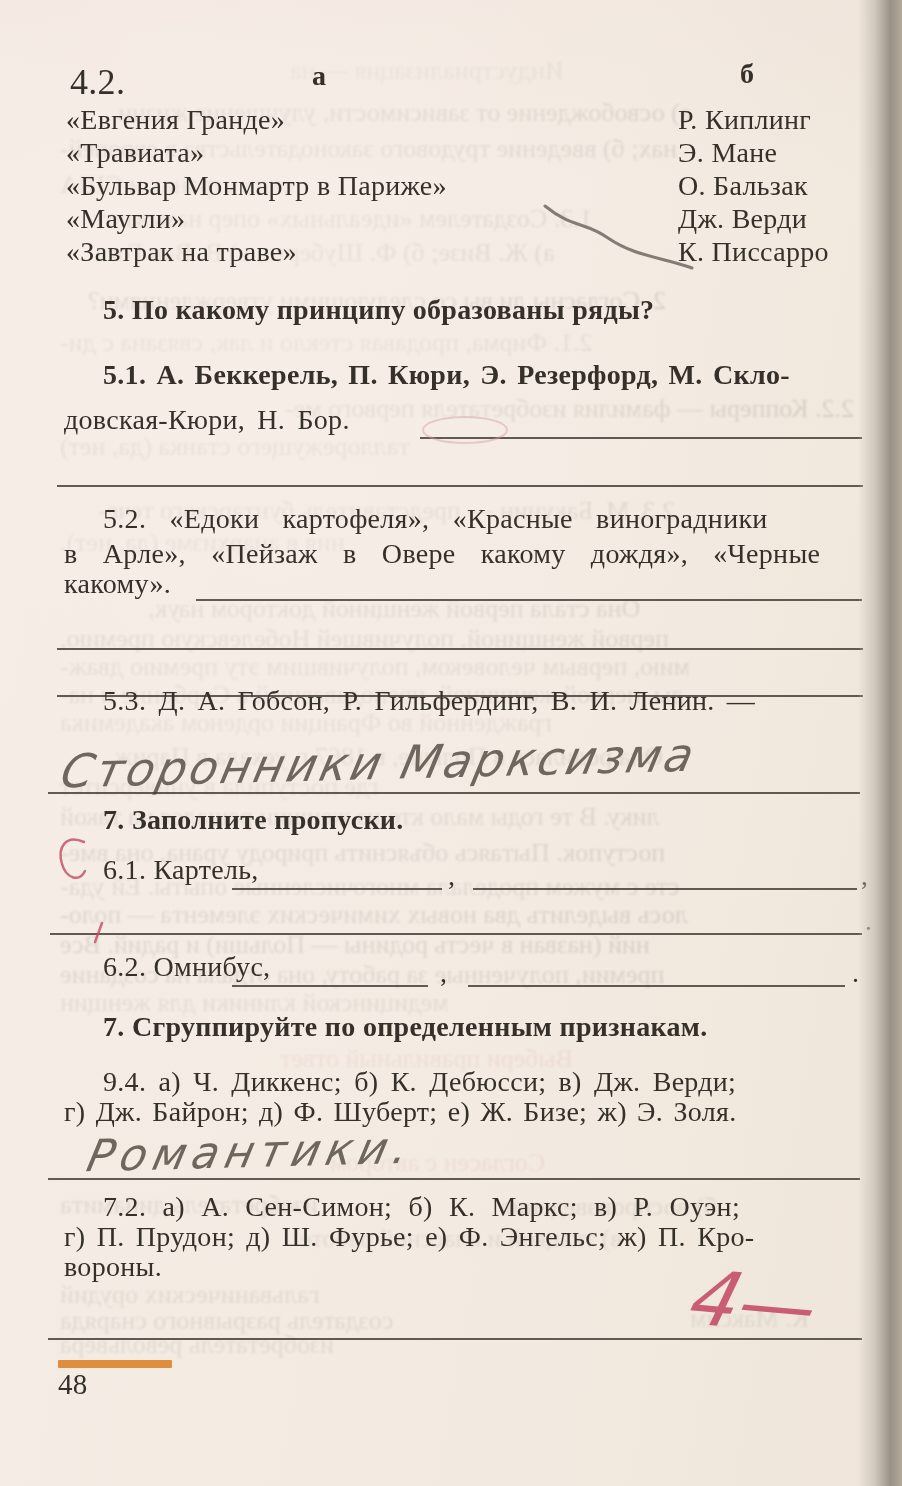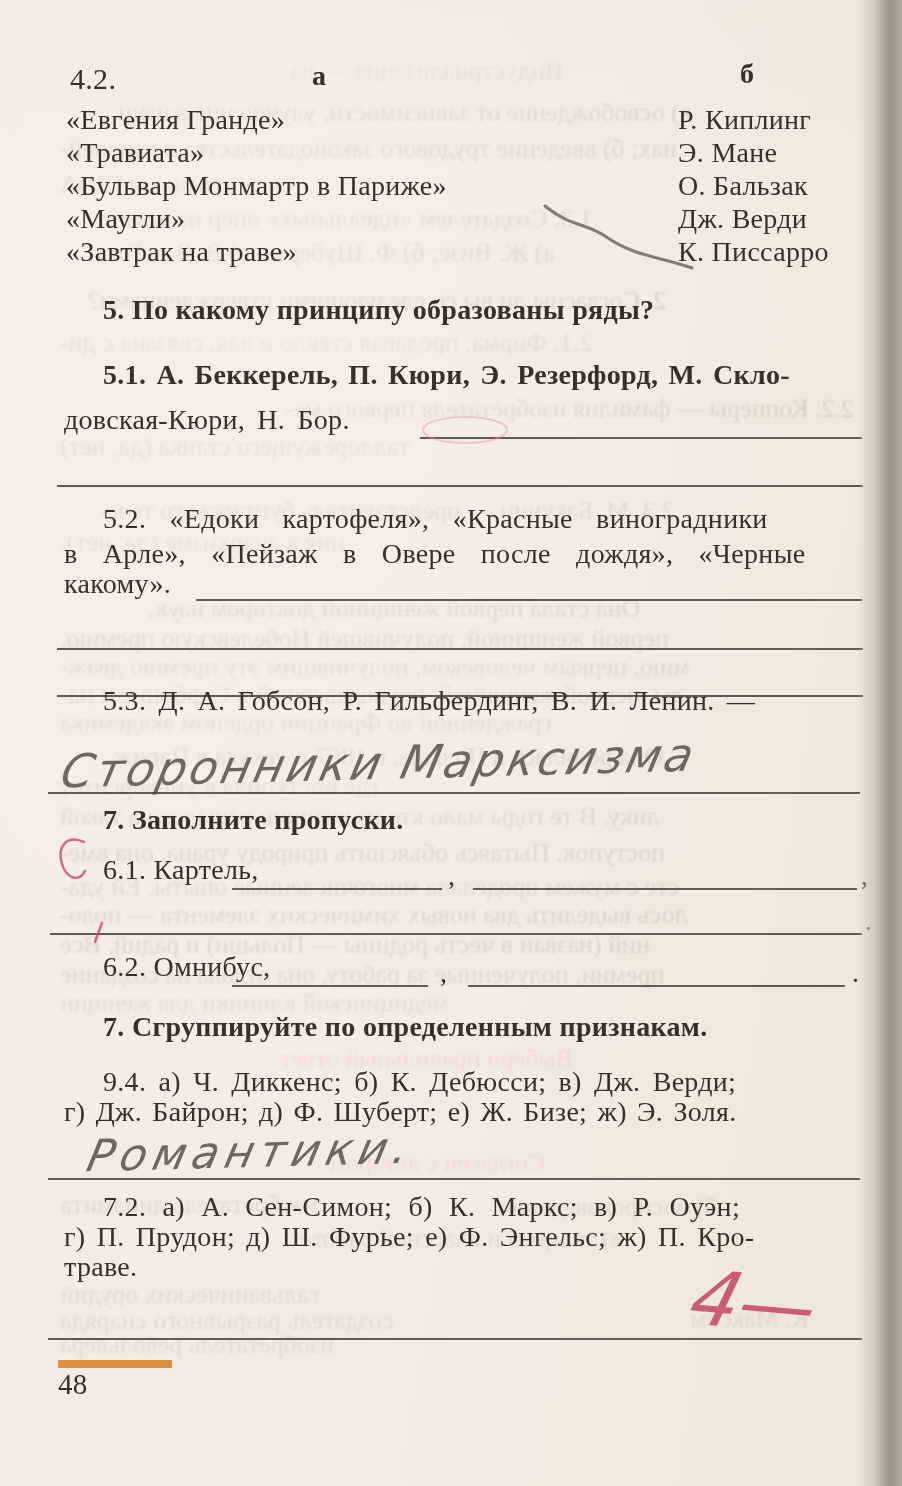--- a/index.html
+++ b/index.html
@@ -66,21 +66,21 @@
       <div class="bt" style="left: 500px; top: 1194px; opacity: 0.13;">б) воспроизведение</div>
       <div class="bt" style="left: 300px; top: 1226px; opacity: 0.12;">в) ткацкой и классной работе</div>
       <div class="bt" style="left: 60px; top: 1282px; opacity: 0.13;">гальванических орудий</div>
       <div class="bt" style="left: 60px; top: 1308px; opacity: 0.14;">создатель разрывного снаряда</div>
       <div class="bt" style="left: 690px; top: 1306px; opacity: 0.13;">К. Максим</div>
       <div class="bt" style="left: 60px; top: 1332px; opacity: 0.13;">изобретатель револьвера</div>
     </div>
 
   <div class="tint"></div>
 
-  <div class="t" style="left:70px;top:64px;font-size:30px;">4.2.</div>
+  <div class="t" style="left:70px;top:64px;font-size:36px;">4.2.</div>
   <div class="t b" style="left:312px;top:62px;">а</div>
   <div class="t b" style="left:740px;top:60px;">б</div>
 
   <div class="list" style="left:66px;top:103px;">
 
   <div class="row">«Евгения Гранде»</div>
       <div class="row">«Травиата»</div>
       <div class="row">«Бульвар Монмартр в Париже»</div>
       <div class="row">«Маугли»</div>
       <div class="row">«Завтрак на траве»</div>
@@ -94,21 +94,21 @@
       <div class="row">К. Писсарро</div>
     </div>
 
   <div class="t b" style="left:103px;top:296px;">5. По какому принципу образованы ряды?</div>
   <div class="t" style="left:103px;top:361px;word-spacing:3px;font-weight:bold;">5.1. А. Беккерель, П. Кюри, Э. Резерфорд, М. Скло-</div>
   <div class="t" style="left:64px;top:406px;word-spacing:5px;">довская-Кюри, Н. Бор.</div>
   <div class="rule" style="left:420px;top:437px;width:442px;"></div>
   <div class="rule" style="left:57px;top:485px;width:806px;"></div>
 
   <div class="t" style="left:103px;top:505px;word-spacing:16px;">5.2. «Едоки картофеля», «Красные виноградники</div>
-  <div class="t" style="left:64px;top:540px;word-spacing:18px;">в Арле», «Пейзаж в Овере после дождя», «Черные</div>
+  <div class="t" style="left:64px;top:540px;word-spacing:18px;">в Арле», «Пейзаж в Овере какому дождя», «Черные</div>
   <div class="t" style="left:64px;top:570px;">какому».</div>
   <div class="rule" style="left:196px;top:599px;width:666px;"></div>
   <div class="rule" style="left:57px;top:648px;width:806px;"></div>
   <div class="rule" style="left:57px;top:695px;width:806px;"></div>
 
   <div class="t" style="left:103px;top:687px;word-spacing:5px;">5.3. Д. А. Гобсон, Р. Гильфердинг, В. И. Ленин. —</div>
   <div class="hw" style="left:62px;top:740px;font-size:46px;">Сторонники Марксизма</div>
   <div class="rule" style="left:48px;top:792px;width:812px;"></div>
 
   <div class="t b" style="left:103px;top:806px;">7. Заполните пропуски.</div>
@@ -127,21 +127,21 @@
   <div class="t" style="left:852px;top:959px;">.</div>
 
   <div class="t b" style="left:103px;top:1013px;">7. Сгруппируйте по определенным признакам.</div>
   <div class="t" style="left:103px;top:1068px;word-spacing:5px;">9.4. а) Ч. Диккенс; б) К. Дебюсси; в) Дж. Верди;</div>
   <div class="t" style="left:64px;top:1098px;word-spacing:3px;">г) Дж. Байрон; д) Ф. Шуберт; е) Ж. Бизе; ж) Э. Золя.</div>
   <div class="hw" style="left:88px;top:1130px;font-size:44px;letter-spacing:6px;">Романтики.</div>
   <div class="rule" style="left:48px;top:1178px;width:812px;"></div>
 
   <div class="t" style="left:103px;top:1193px;word-spacing:9px;">7.2. а) А. Сен-Симон; б) К. Маркс; в) Р. Оуэн;</div>
   <div class="t" style="left:64px;top:1223px;word-spacing:4px;">г) П. Прудон; д) Ш. Фурье; е) Ф. Энгельс; ж) П. Кро-</div>
-  <div class="t" style="left:64px;top:1253px;">траве.</div>
+  <div class="t" style="left:64px;top:1253px;">вороны.</div>
   <div class="rule" style="left:48px;top:1338px;width:814px;"></div>
 
   <div class="grade" style="left:692px;top:1265px;">4—</div>
 
   <div class="obar" style="left:58px;top:1360px;width:114px;height:8px;"></div>
   <div class="t" style="left:58px;top:1370px;font-size:29px;">48</div>
 
   <svg class="marks" width="902" height="1486" viewBox="0 0 902 1486">
     <path d="M545,206 C572,228 586,222 608,238 C636,257 662,257 692,268" fill="none" stroke="#6f6962" stroke-width="3" stroke-linecap="round" opacity="0.85"></path>
     <ellipse cx="465" cy="430" rx="42" ry="13" fill="none" stroke="#d79ba6" stroke-width="2" opacity="0.45"></ellipse>

